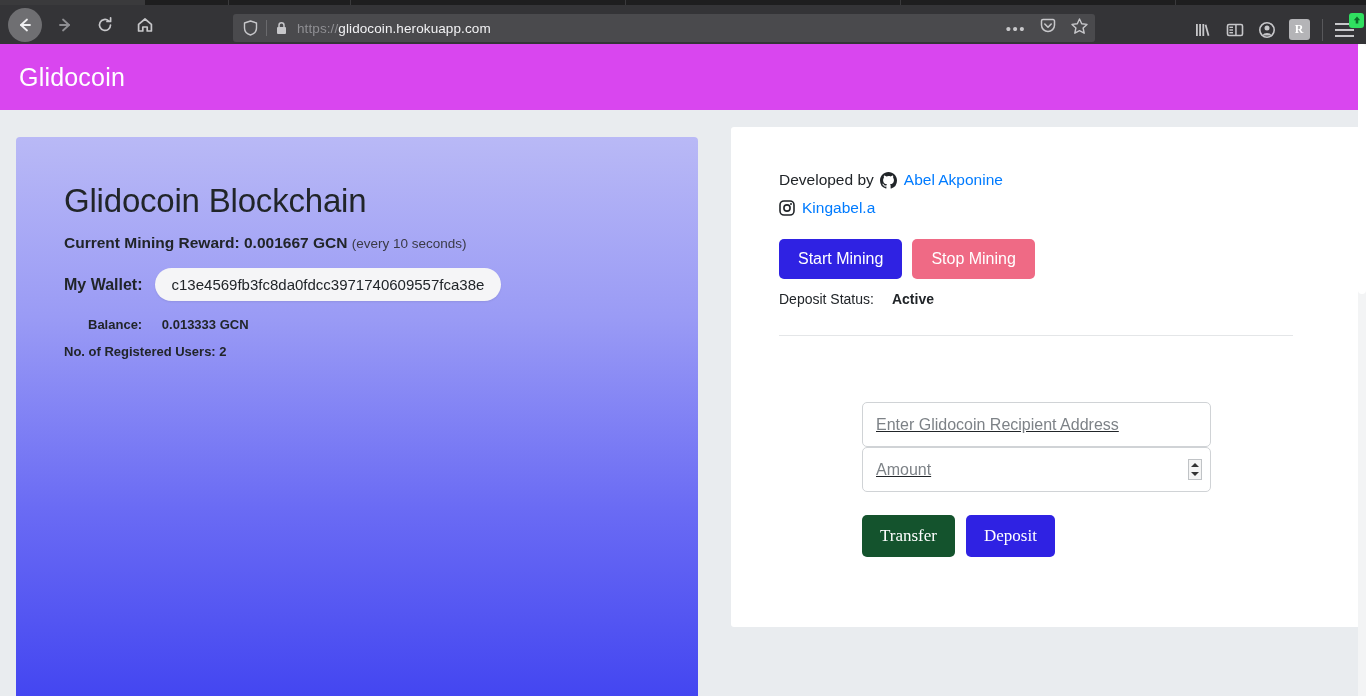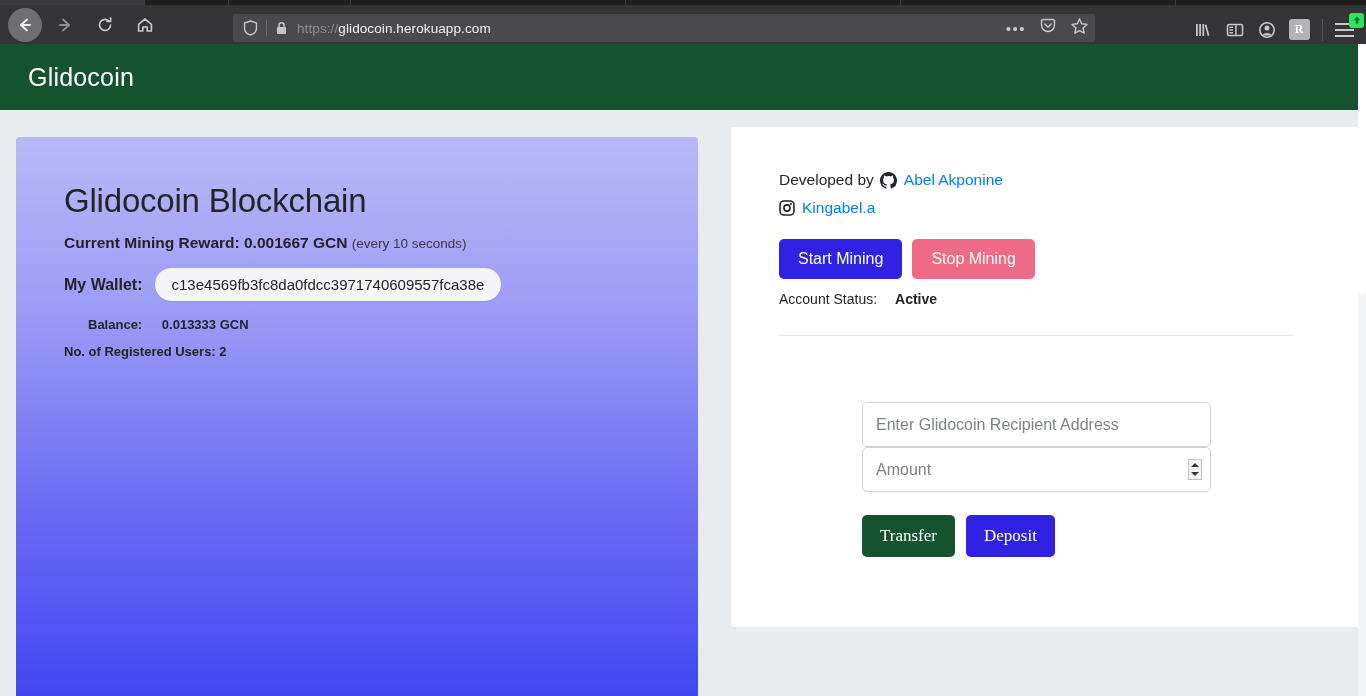--- a/index.html
+++ b/index.html
@@ -108,23 +108,23 @@
 
   
   #page {
     position: absolute; top: 44px; left: 0;
     width: 1366px; height: 652px;
     background: #e9ecef;
     overflow: hidden;
   }
   .site-navbar {
     height: 66px;
-    background: #14532d;
-    display: flex; align-items: center;
-    padding-left: 28px;
+    background: #d946ef;
+    display: flex; align-items: center;
+    padding-left: 19px;
   }
   .brand {
     color: #ffffff;
     font-size: 25px;
     font-weight: 400;
     letter-spacing: .2px;
   }
 
   .content-row {
     position: relative;
@@ -247,20 +247,21 @@
   .txt-input {
     width: 349px; height: 45px;
     border: 1px solid #d0d3d6;
     border-radius: 5px;
     font-size: 16px;
     color: #212529;
     padding: 8px 13px;
     outline: none;
     background: #ffffff;
     font-family: "Liberation Sans", sans-serif;
+    text-decoration: underline;
   }
   .txt-input::placeholder { color: #7d8287; }
   .num-wrap { position: relative; }
   .spinner {
     position: absolute; right: 9px; top: 12px;
     width: 14px; height: 21px;
     border: 1px solid #c0c3c6;
     background: #f4f4f4;
     display: flex; flex-direction: column;
     align-items: center; justify-content: space-around;
@@ -472,21 +473,21 @@
         </span>
         <a class="dev-link" href="#">Kingabel.a</a>
       </div>
 
       <div class="mining-buttons">
         <button class="btn btn-start">Start Mining</button>
         <button class="btn btn-stop">Stop Mining</button>
       </div>
 
       <div class="status-row">
-        <span>Account Status:</span>
+        <span>Deposit Status:</span>
         <span class="status-val">Active</span>
       </div>
 
       <div class="divider"></div>
 
       <div class="form-area">
         <input class="txt-input" type="text" placeholder="Enter Glidocoin Recipient Address" style="">
         <div class="num-wrap">
           <input class="txt-input" type="text" placeholder="Amount" style="">
           <span class="spinner">

